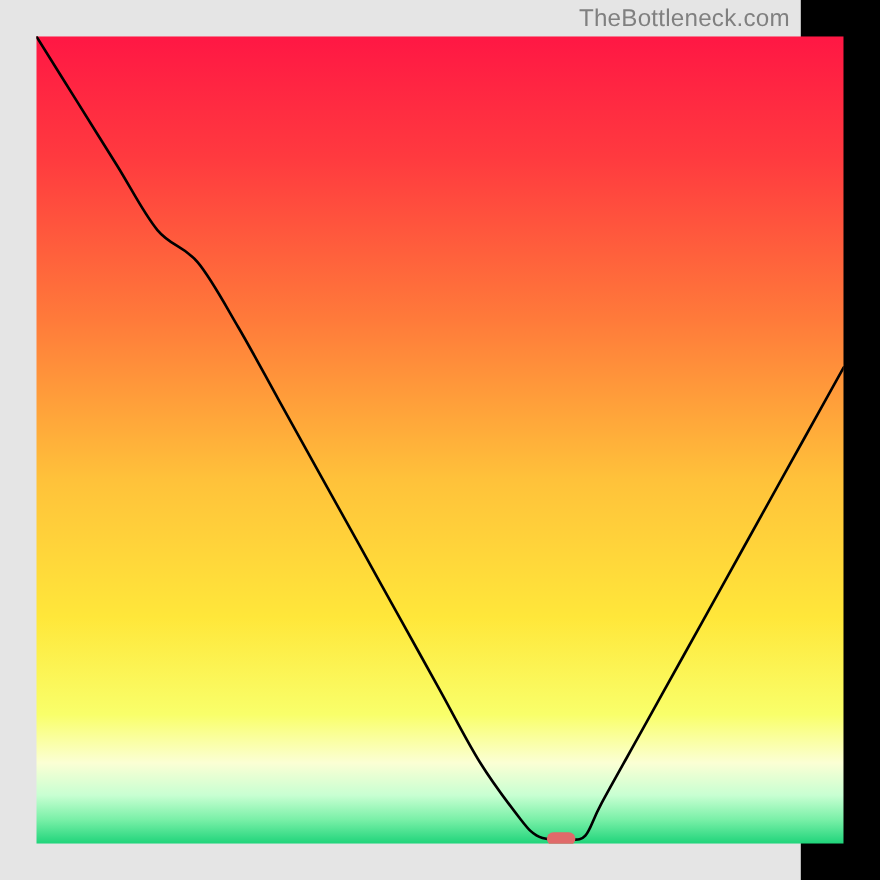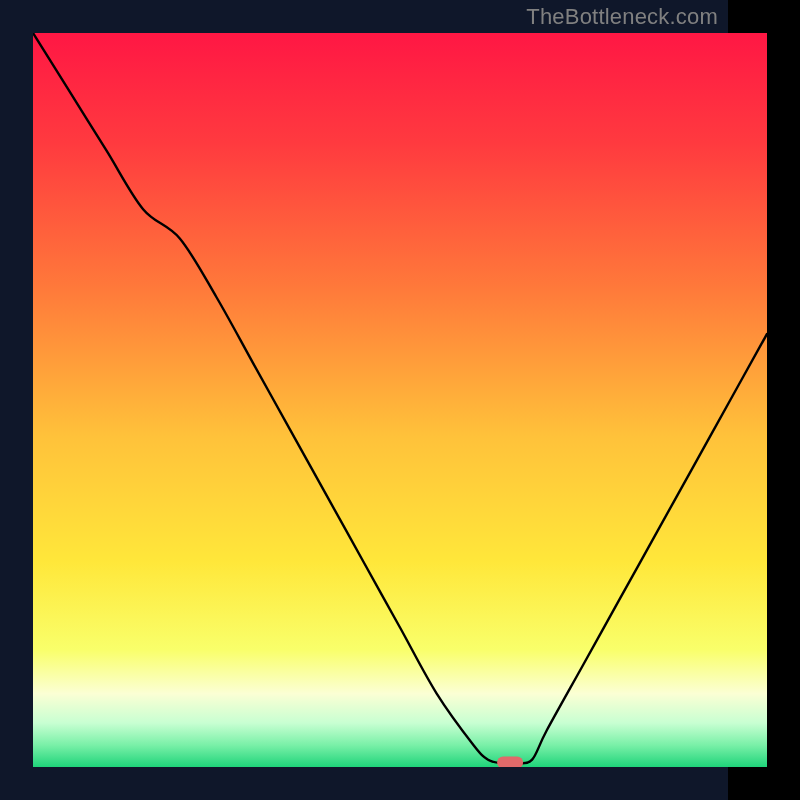--- a/index.html
+++ b/index.html
@@ -8,21 +8,21 @@
     width: 800px;
     height: 800px;
     background: #000;
     overflow: hidden;
     font-family: Arial, Helvetica, sans-serif;
   }
   .frame {
     position: relative;
     width: 728px;
     height: 800px;
-    background: #0f172a;
+    background: #e5e5e5;
   }
   .watermark {
     position: absolute;
     top: 4px;
     right: 10px;
     color: #808080;
     font-size: 22px;
     letter-spacing: 0.2px;
     font-weight: 500;
   }

